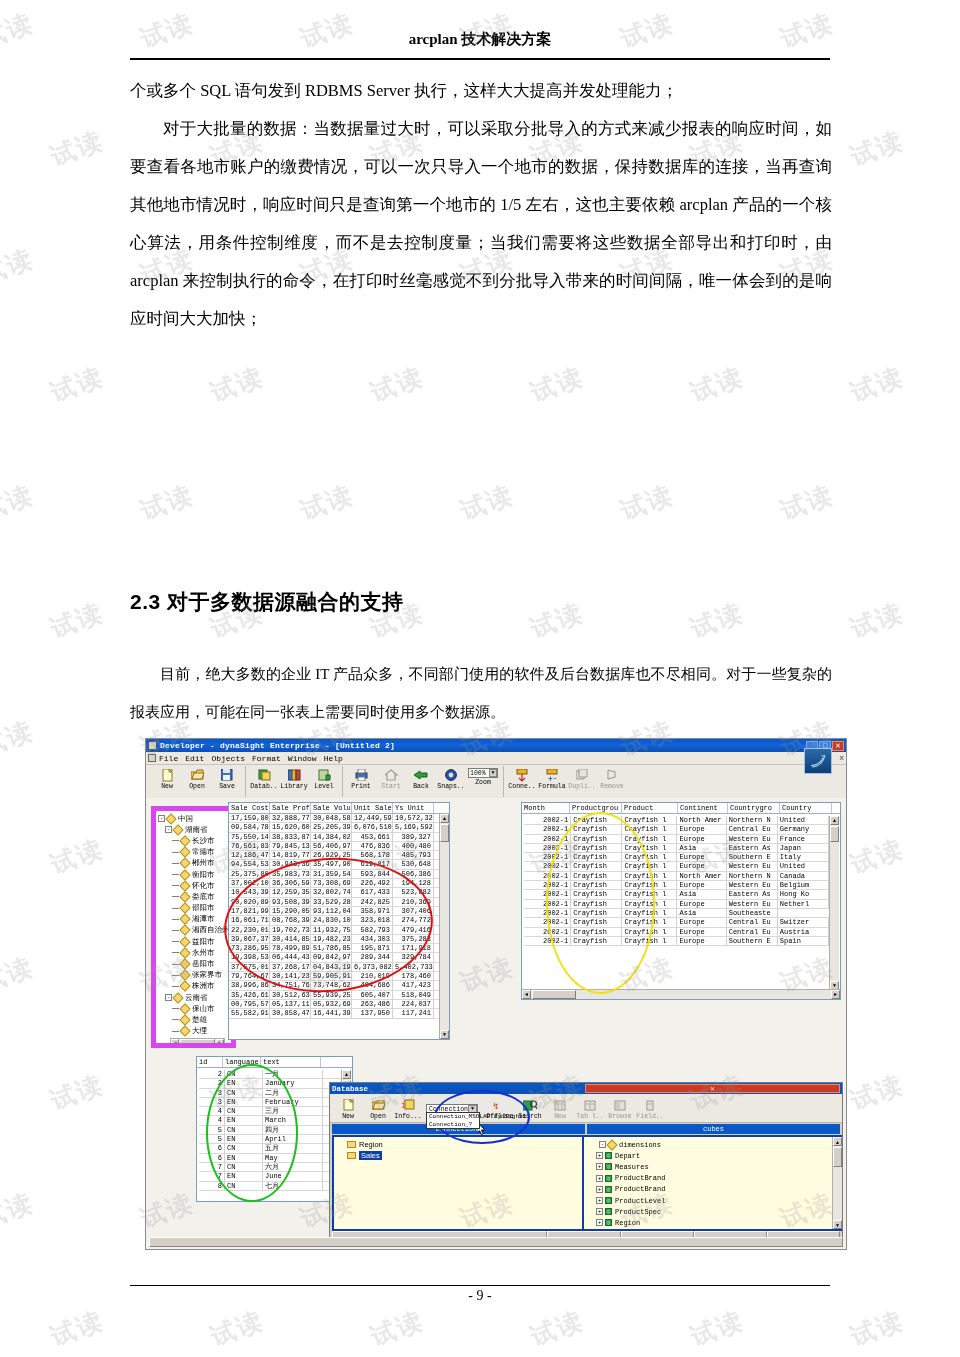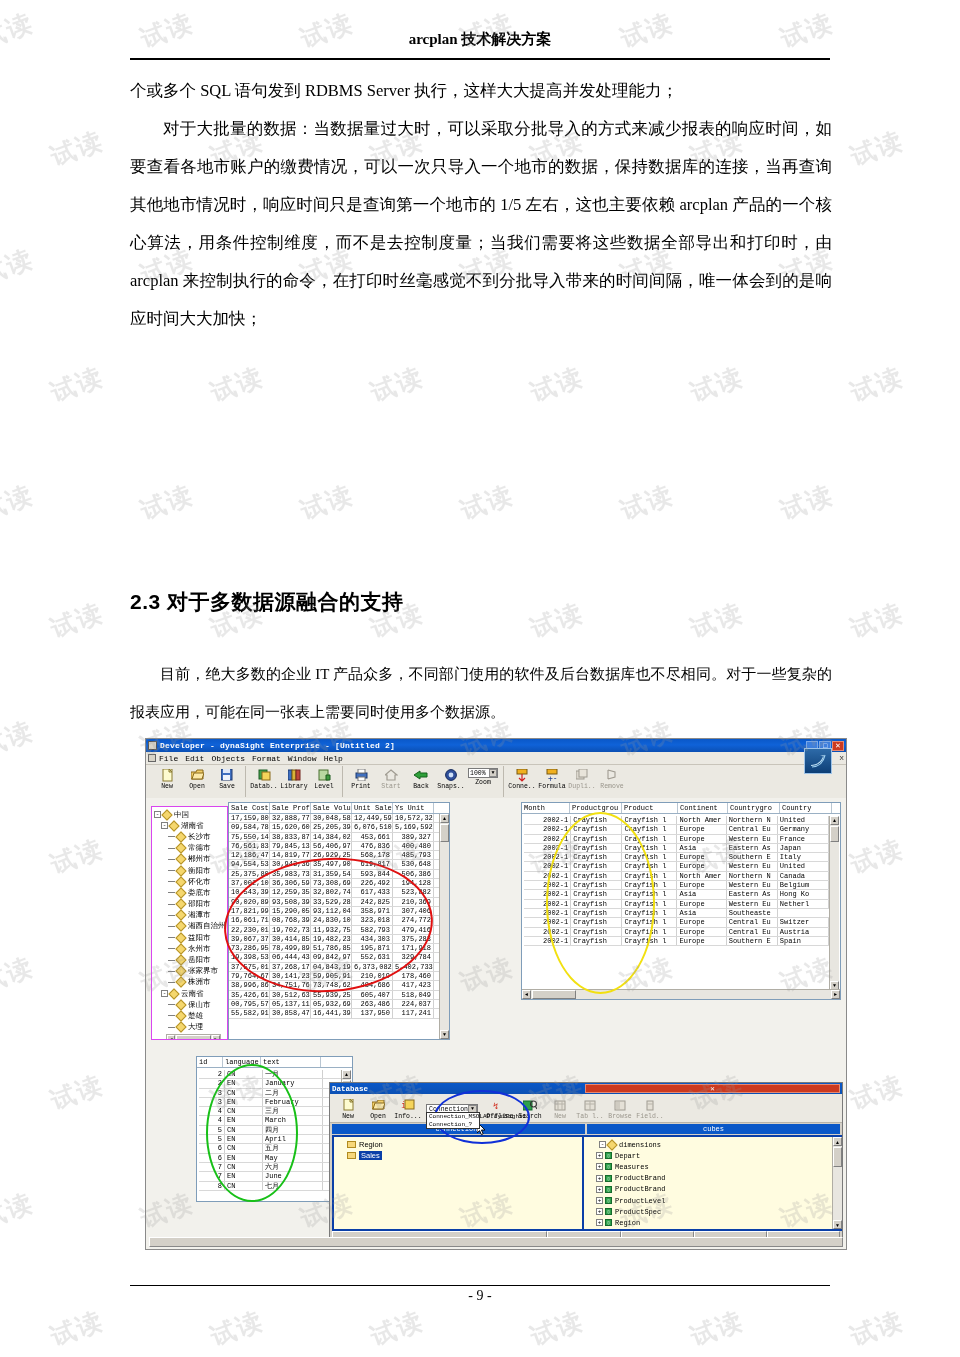--- a/index.html
+++ b/index.html
@@ -242,21 +242,21 @@
   .sb-lf{left:0;}
   .sb-rt{right:0;}
   .sb-thumb{
     position:absolute;background:#d4d0c8;border:1px solid #fff;
     border-right-color:#808080;border-bottom-color:#808080;
     box-sizing:border-box;
   }
 
   
   .treepanel{
-    position:absolute;background:#fff;border:1px solid #d946ef;
+    position:absolute;background:#fff;border:5px solid #d946ef;
     overflow:hidden;font-family:"Liberation Sans", sans-serif;
   }
   .tnode{
     display:flex;align-items:center;height:11.2px;white-space:nowrap;
     font-size:7.5px;color:#000;
   }
   .tnode .pm{
     width:7px;height:7px;border:1px solid #808080;background:#fff;
     font-size:6px;line-height:5px;text-align:center;
     margin-right:2px;box-sizing:border-box;color:#000;
@@ -775,21 +775,21 @@
               <div class="num" style="width: 41px;">73,286,959</div>
               <div class="num" style="width: 41px;">78,499,895</div>
               <div class="num" style="width: 41px;">51,786,854</div>
               <div class="num" style="width: 41px;">195,871</div>
               <div class="num" style="width: 41px;">171,918</div>
             </div>
             <div class="grow">
               <div class="num" style="width: 41px;">19,398,531</div>
               <div class="num" style="width: 41px;">06,444,430</div>
               <div class="num" style="width: 41px;">09,842,976</div>
-              <div class="num" style="width: 41px;">552,631</div>
+              <div class="num" style="width: 41px;">289,344</div>
               <div class="num" style="width: 41px;">329,784</div>
             </div>
             <div class="grow">
               <div class="num" style="width: 41px;">37,575,018</div>
               <div class="num" style="width: 41px;">37,268,174</div>
               <div class="num" style="width: 41px;">04,843,192</div>
               <div class="num" style="width: 41px;">6,373,082</div>
               <div class="num" style="width: 41px;">5,402,733</div>
             </div>
             <div class="grow">

